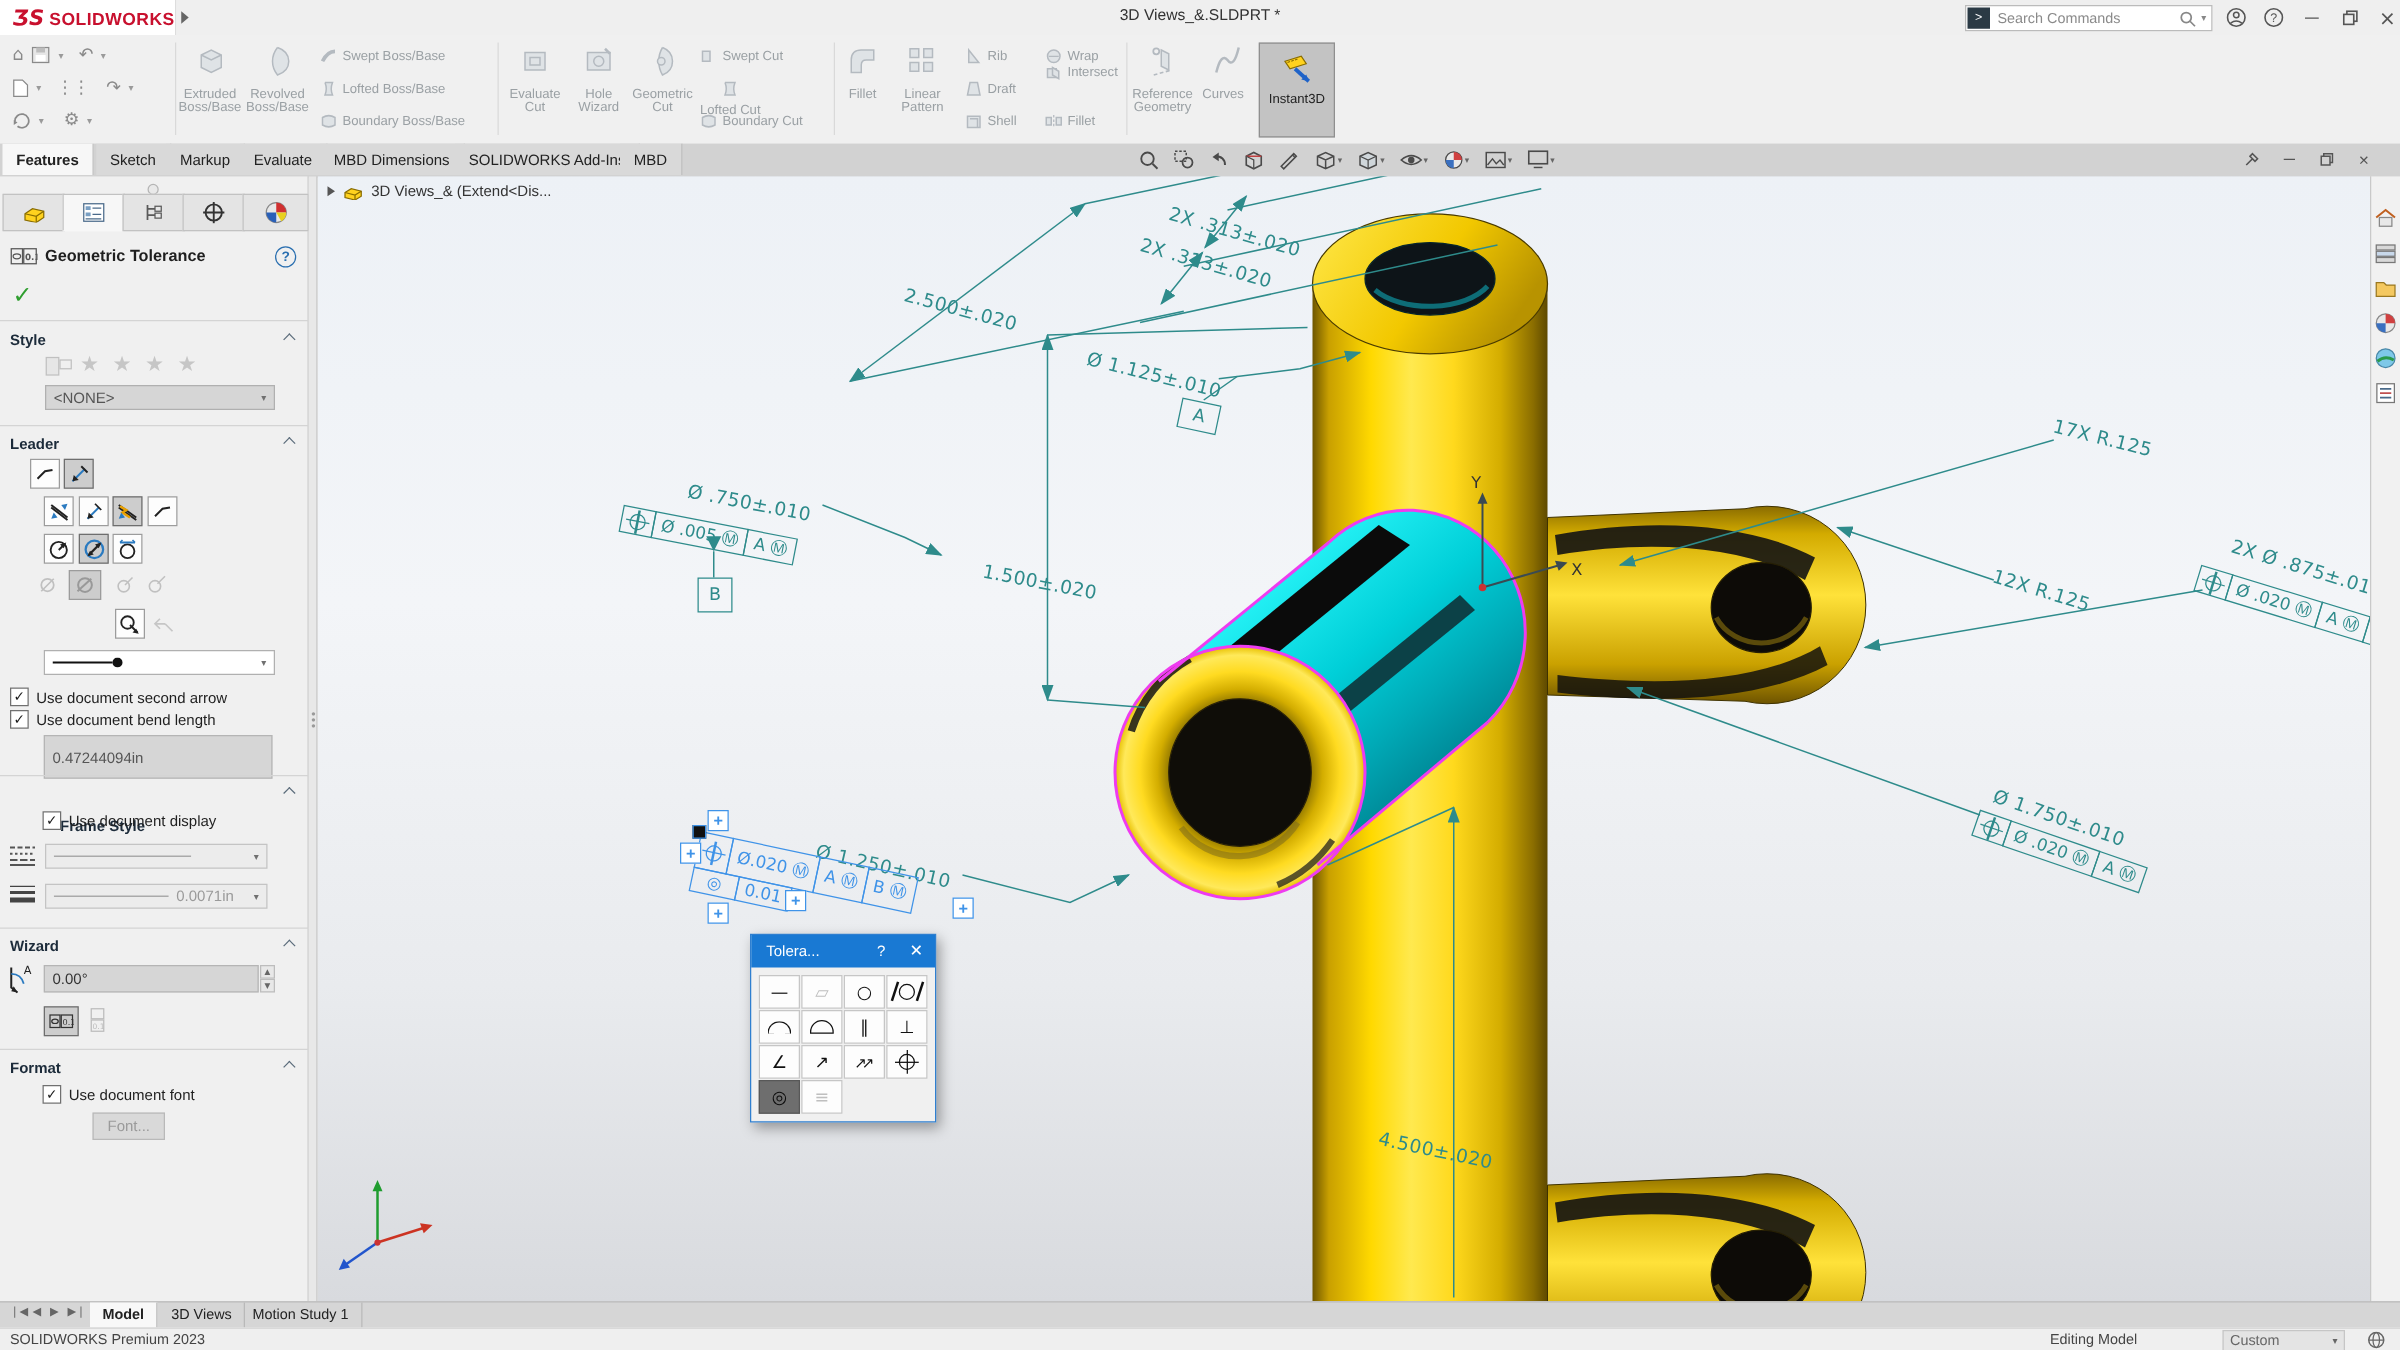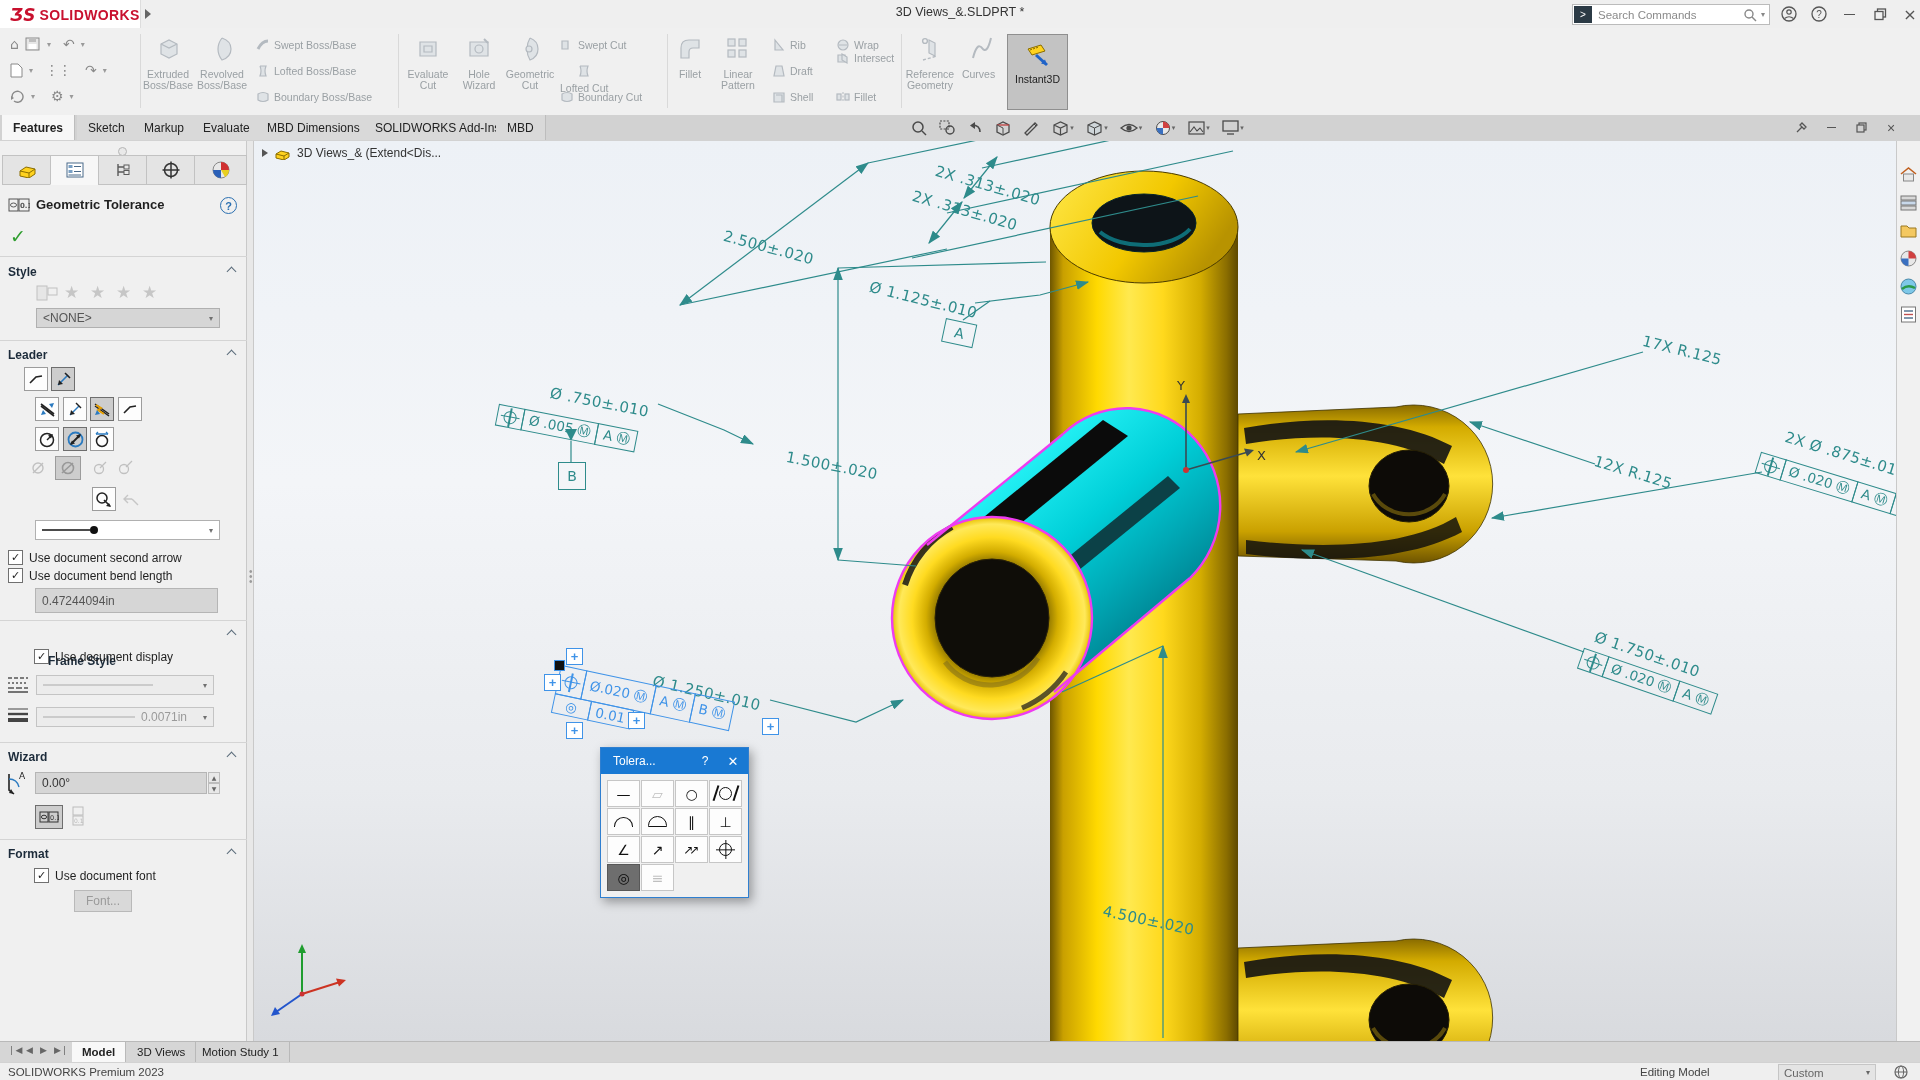--- a/index.html
+++ b/index.html
@@ -57,21 +57,21 @@
   .combo.disabled{background:#d6d6d6;color:#555;}
   .combo.lightdis{background:#ececec;color:#9a9a9a;border-color:#c4c4c4;}
   .combo.white{background:#fff;}
   .lbtn{position:absolute;width:24px;height:24px;box-sizing:border-box;background:#fdfdfd;border:1px solid #9c9c9c;display:flex;align-items:center;justify-content:center;}
   .lbtn.sel{background:#cdcdcd;border-color:#6e6e6e;}
   .lflat{position:absolute;width:24px;height:22px;display:flex;align-items:center;justify-content:center;}
   .lflat.sel{background:#cdcdcd;border:1px solid #9c9c9c;}
   .cbrow{position:absolute;display:flex;align-items:center;gap:6px;font-size:12px;color:#1f1f1f;}
   .cbox{width:13px;height:13px;background:#fff;border:1px solid #707070;display:flex;align-items:center;justify-content:center;
         font-size:11px;color:#1b1b1b;font-family:"DejaVu Sans",sans-serif;line-height:1;}
-  .field{position:absolute;height:25px;box-sizing:border-box;background:#d6d6d6;border:1px solid #b5b5b5;color:#555;
+  .field{position:absolute;height:35px;box-sizing:border-box;background:#d6d6d6;border:1px solid #b5b5b5;color:#555;
          display:flex;align-items:center;padding:0 6px;font-size:12px;}
   .spin{position:absolute;width:12px;height:22px;display:flex;flex-direction:column;}
   .spin span{flex:1;background:#e8e8e8;border:1px solid #bdbdbd;font-size:6px;color:#666;display:flex;align-items:center;justify-content:center;font-family:"DejaVu Sans",sans-serif;}
   .pbtn{position:absolute;background:#d9d9d9;border:1px solid #b9b9b9;color:#9a9a9a;font-size:12px;display:flex;align-items:center;justify-content:center;}
   #splitter{left:247px;top:141px;width:7px;height:900px;background:#e8e8e8;border-right:1px solid #c9c9c9;box-sizing:border-box;}
   #splitter .dots{position:absolute;left:2px;top:428px;color:#9a9a9a;font-size:10px;line-height:5px;}
   .panel-knob{position:absolute;left:118px;top:6px;width:7px;height:7px;border:1px solid #b5b5b5;border-radius:50%;background:#e9e9e9;}
   
   #viewport{left:254px;top:141px;width:1642px;height:900px;background:linear-gradient(180deg,#edf1f6 0%,#f3f5f8 38%,#e9ebee 72%,#d8dade 100%);}
   #partsvg{position:absolute;left:254px;top:141px;}

